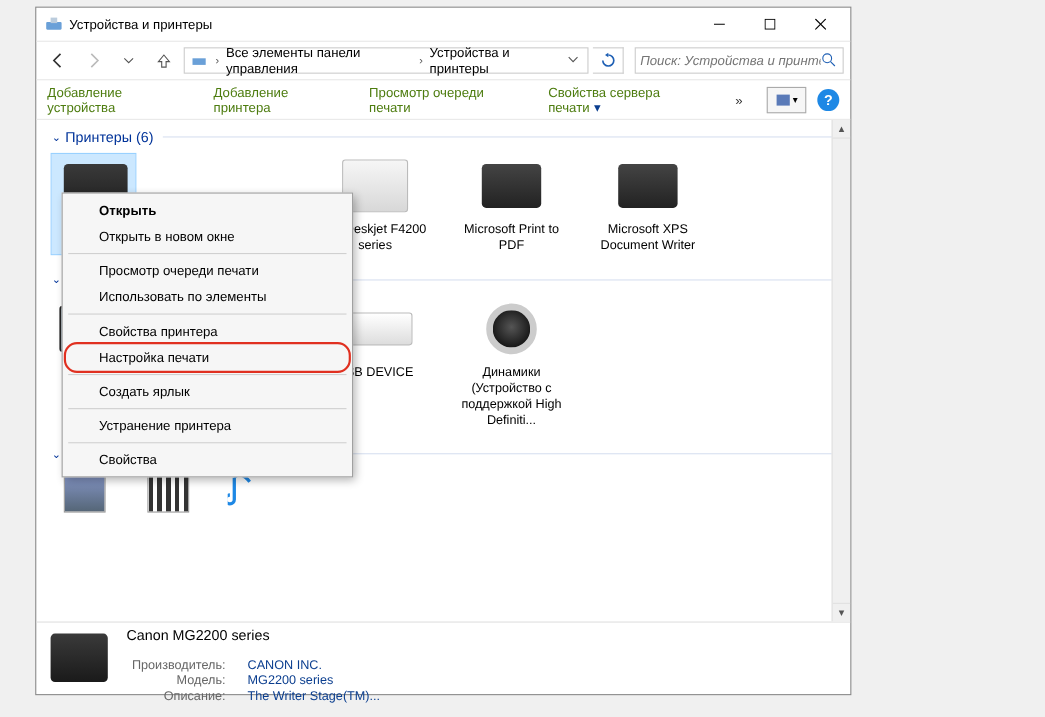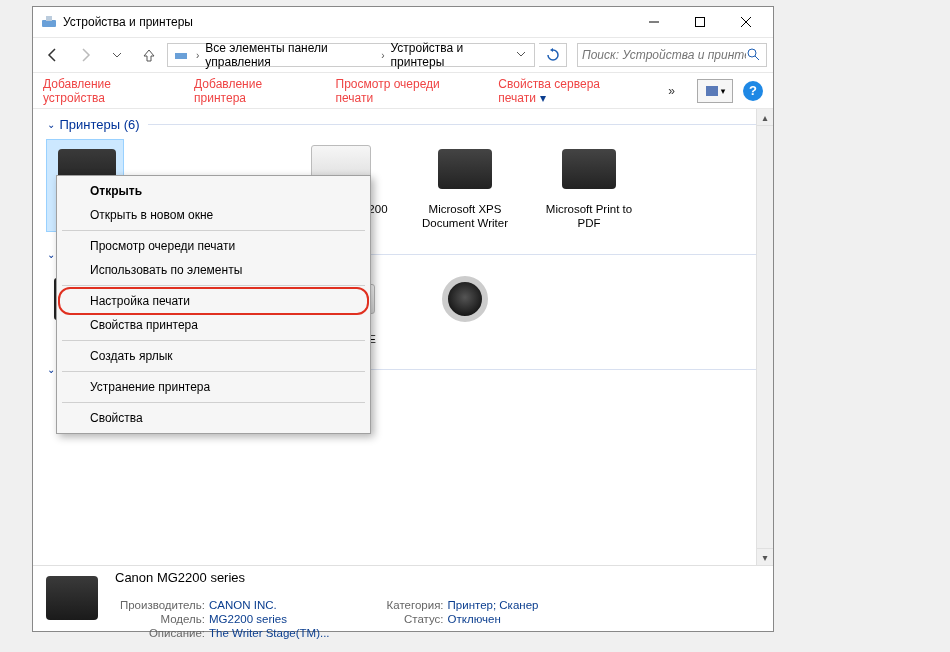--- a/index.html
+++ b/index.html
@@ -19,21 +19,21 @@
 .path { flex: 1; height: 24px; border: 1px solid #ccc; background: #fff; display: flex; align-items: center; padding: 0 2px; font-size: 12px; }
 .path-seg { padding: 0 4px; display:flex; align-items:center; gap:2px; }
 .path-chevron { color: #555; font-size: 10px; padding: 0 2px; }
 .path-drop { margin-left: auto; padding: 0 6px; }
 .refresh-btn { width: 28px; height: 24px; border: 1px solid #ccc; border-left: none; display:flex; align-items:center; justify-content:center; }
 .search { width: 190px; height: 24px; border: 1px solid #ccc; margin-left: 6px; display:flex; align-items:center; padding: 0 4px; }
 .search input { flex:1; border:none; font-size:12px; outline:none; font-style: italic; color:#777; }
 .search-icn { width:16px; height:16px; }
 
 .cmdbar { height: 36px; border-bottom: 1px solid #e8e8e8; display: flex; align-items: center; padding: 0 10px; gap: 22px; font-size: 12px; }
-.cmd { color: #ef4444; }
+.cmd { color: #4d7c0f; }
 .cmd-chev { padding-left:4px; color:#0b3e8f; }
 .cmd-overflow { color:#333; }
 .cmdbar-right { margin-left:auto; display:flex; align-items:center; gap:10px; }
 .view-btn { width:36px; height:24px; border:1px solid #aaa; background:#f6f6f6; display:flex; align-items:center; justify-content:center; gap:2px; }
 .help-icn { width:20px; height:20px; border-radius:50%; background:#1e88e5; color:#fff; font-weight:bold; display:flex; align-items:center; justify-content:center; font-size:13px; }
 
 .content { flex:1; position:relative; overflow:hidden; }
 .scrollbar { position:absolute; right:0; top:0; bottom:0; width:17px; background:#f0f0f0; border-left:1px solid #e0e0e0; }
 .scroll-up, .scroll-down { height:17px; display:flex; align-items:center; justify-content:center; font-size:10px; color:#555; }
 .scroll-up { border-bottom:1px solid #e0e0e0; }
@@ -51,33 +51,33 @@
 .item.selected .item-label { }
 
 .printer-body { background: linear-gradient(#3a3a3a,#1a1a1a); border-radius:4px; }
 .mfp-body { background: linear-gradient(#f6f6f6,#d8d8d8); border:1px solid #bbb; border-radius:3px; }
 .virtprn { background: linear-gradient(#444,#222); border-radius:4px; }
 
 .monitor { width:62px; height:42px; background:linear-gradient(#27b0ff,#0070d0); border:2px solid #222; border-radius:3px; }
 .keyboard { width:68px; height:30px; background:linear-gradient(#fff,#ddd); border:1px solid #bbb; border-radius:3px; }
 .speaker { width:46px; height:46px; background:radial-gradient(circle at 50% 45%, #555 0%, #222 60%, #000 100%); border-radius:50%; border:6px solid #ccc; }
 
-.ctxmenu { position:absolute; left:56px; top:175px; width:315px; background:#f6f6f6; border:1px solid #a0a0a0; box-shadow:3px 3px 8px rgba(0,0,0,.3); padding:3px; z-index:50; }
+.ctxmenu { position:absolute; left:56px; top:175px; width:265px; background:#f6f6f6; border:1px solid #a0a0a0; box-shadow:3px 3px 8px rgba(0,0,0,.3); padding:3px; z-index:50; }
 .ctx-item { font-size:12px; padding:5px 8px 5px 30px; position:relative; }
 .ctx-item.bold { font-weight:bold; }
 .ctx-sep { border:none; border-top:1px solid #d0d0d0; margin:3px 2px; }
 .ctx-item.highlight { outline:2px solid #e03020; border-radius:10px; }
 .shield { position:absolute; left:6px; top:4px; width:14px; height:14px; }
 
 .details { height:66px; border-top:1px solid #e0e0e0; display:flex; padding:4px 8px; gap:12px; font-size:11.5px; }
 .det-icon { width:62px; height:56px; display:flex; align-items:center; justify-content:center; }
 .det-cols { display:flex; gap:24px; }
 .det-col { display:flex; flex-direction:column; gap:2px; }
 .det-title { font-size:13px; margin-bottom:14px; }
-.det-row { display:flex; gap:4px;align-items:center; }
+.det-row { display:flex; gap:20px;align-items:center; }
 .det-k { color:#666; text-align:right; min-width:90px; }
 .det-v { color:#0b3e8f; }
 
 .mm-thumb { width:38px; height:38px; background:#ddd; border:1px solid #999; }
 </style>
 </head>
 <body>
 
 <div class="window">
 
@@ -201,27 +201,27 @@
               <rect width="14" height="14" fill="#fff" stroke="#aaa"></rect>
               <circle cx="7" cy="6" r="3" fill="#e7b46a"></circle>
             </svg>
           </div>
         <div class="item-label">HP Deskjet F4200 series</div>
       </div>
       <div class="item">
         <div class="item-icon">
             <div class="virtprn" style="width:54px;height:40px;"></div>
           </div>
+        <div class="item-label">Microsoft Print to PDF</div>
+      </div>
+      <div class="item">
+        <div class="item-icon">
+            <div class="virtprn" style="width:54px;height:40px;"></div>
+          </div>
         <div class="item-label">Microsoft XPS Document Writer</div>
-      </div>
-      <div class="item">
-        <div class="item-icon">
-            <div class="virtprn" style="width:54px;height:40px;"></div>
-          </div>
-        <div class="item-label">Microsoft Print to PDF</div>
       </div>
     </div>
 
     <div class="group-header">
       <span class="group-chev">⌄</span>
       <span>Устр</span>
       <hr class="group-line">
     </div>
     <div class="items">
       <div class="item" style="width:76px;">
@@ -234,20 +234,21 @@
       <div class="item">
         <div class="item-icon">
             <div class="keyboard"></div>
           </div>
         <div class="item-label">USB DEVICE</div>
       </div>
       <div class="item">
         <div class="item-icon">
             <div class="speaker"></div>
           </div>
+        <div class="item-label">Динамики (Устройство с поддержкой High Definiti...</div>
       </div>
     </div>
 
     <div class="group-header">
       <span class="group-chev">⌄</span>
       <span>Устройства мультимедиа</span>&nbsp;<span>(2)</span>
       <hr class="group-line">
     </div>
     <div class="items" style="padding-bottom:0;">
       <div class="item" style="width:60px;">
@@ -285,44 +286,34 @@
             </div>
           <div class="det-row">
               <span class="det-k">Модель:</span>
               <span class="det-v">MG2200 series</span>
             </div>
           <div class="det-row">
               <span class="det-k">Описание:</span>
               <span class="det-v">The Writer Stage(TM)...</span>
             </div>
         </div>
-        <div class="det-col">
-          <div class="det-row">
-              <span class="det-k">Категория:</span>
-              <span class="det-v">Принтер; Сканер</span>
-            </div>
-          <div class="det-row">
-              <span class="det-k">Статус:</span>
-              <span class="det-v">Отключен</span>
-            </div>
-        </div>
       </div>
     </div>
   </div>
 
 </div>
 
 <div class="ctxmenu">
   <div class="ctx-item bold">Открыть</div>
   <div class="ctx-item">Открыть в новом окне</div>
   <hr class="ctx-sep">
   <div class="ctx-item">Просмотр очереди печати</div>
   <div class="ctx-item">Использовать по элементы</div>
   <hr class="ctx-sep">
+  <div class="ctx-item">Свойства принтера</div>
   <div class="ctx-item highlight">Настройка печати</div>
-  <div class="ctx-item">Свойства принтера</div>
   <hr class="ctx-sep">
   <div class="ctx-item">Создать ярлык</div>
   <hr class="ctx-sep">
   <div class="ctx-item">Устранение принтера</div>
   <hr class="ctx-sep">
   <div class="ctx-item">Свойства</div>
 </div>
 
 </body></html>

